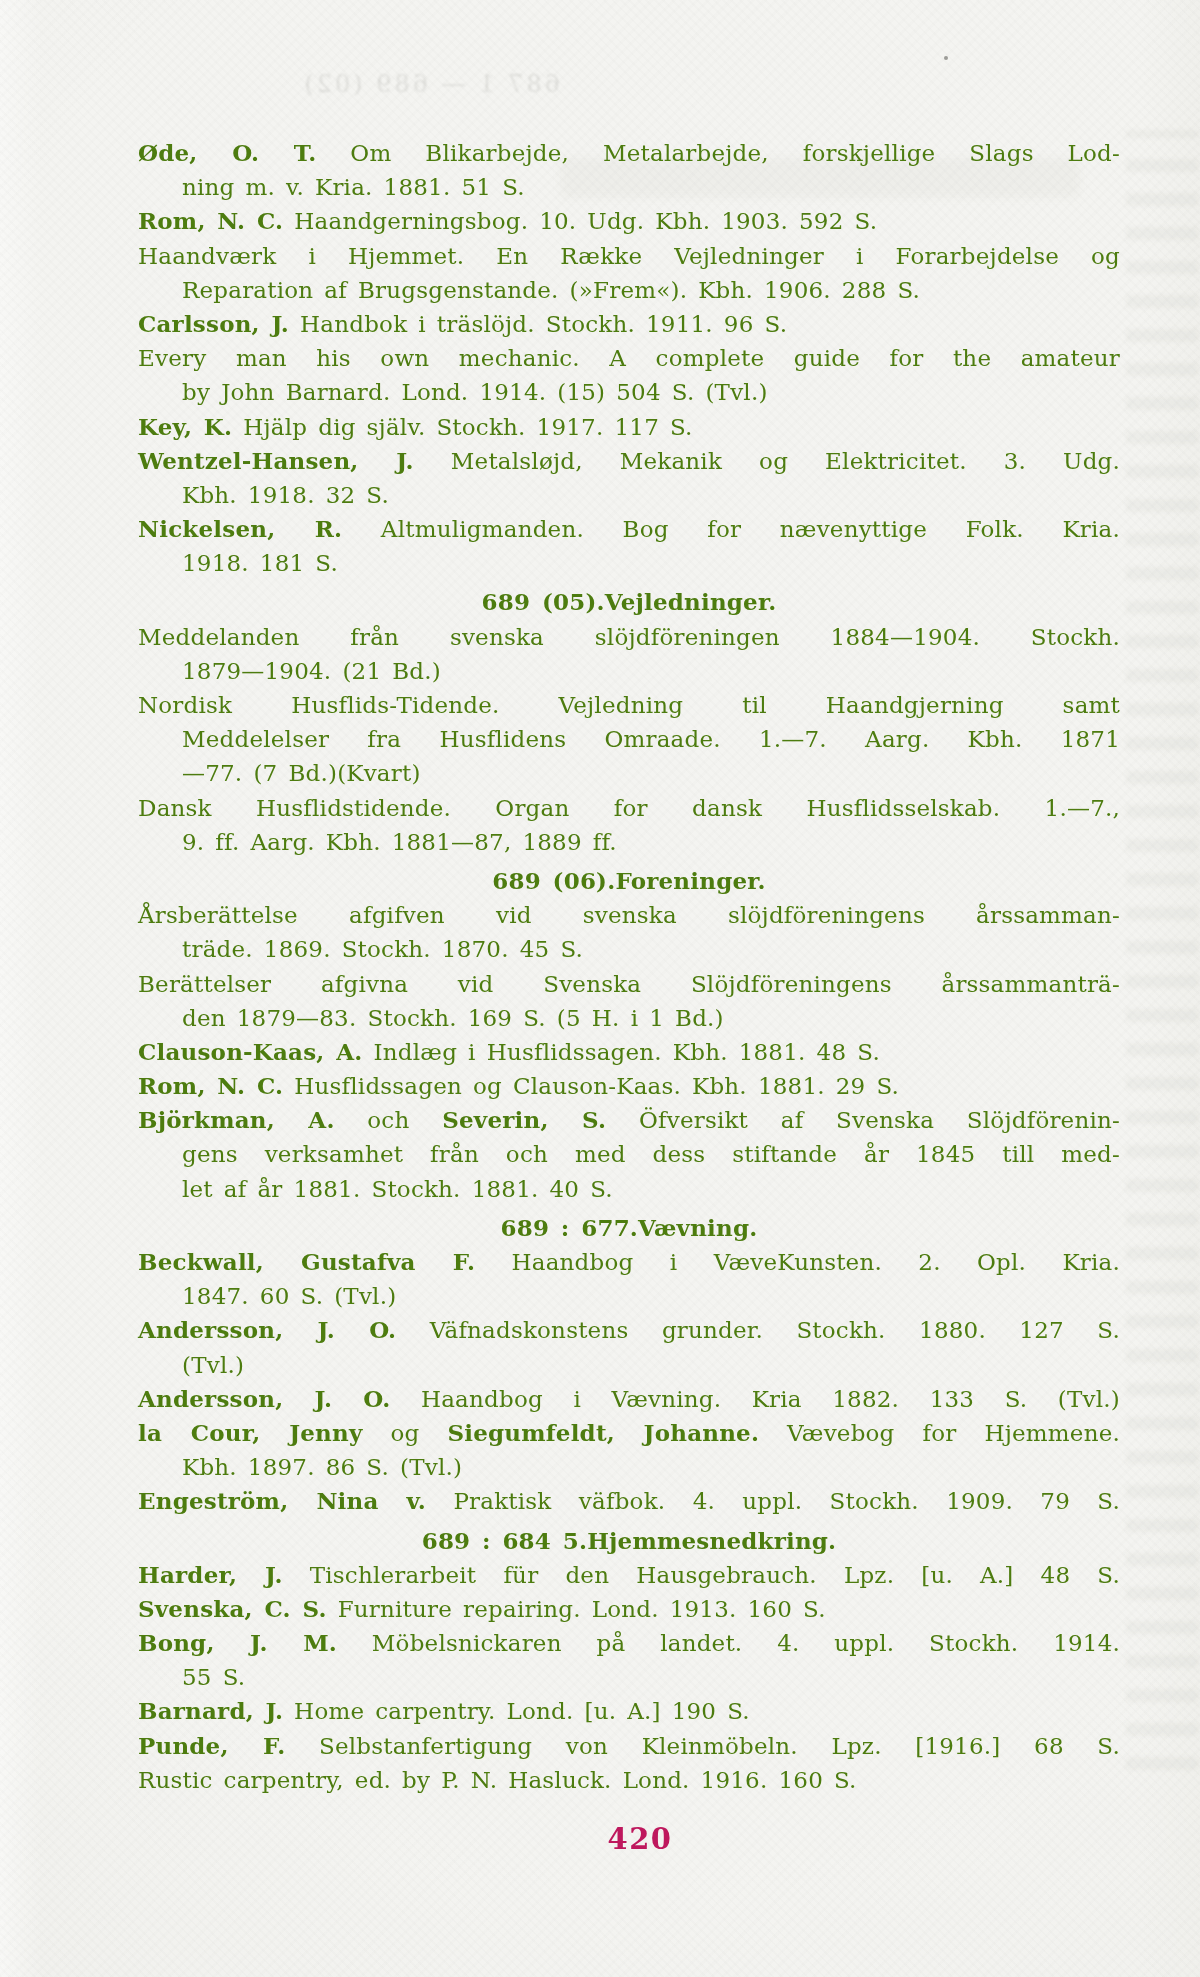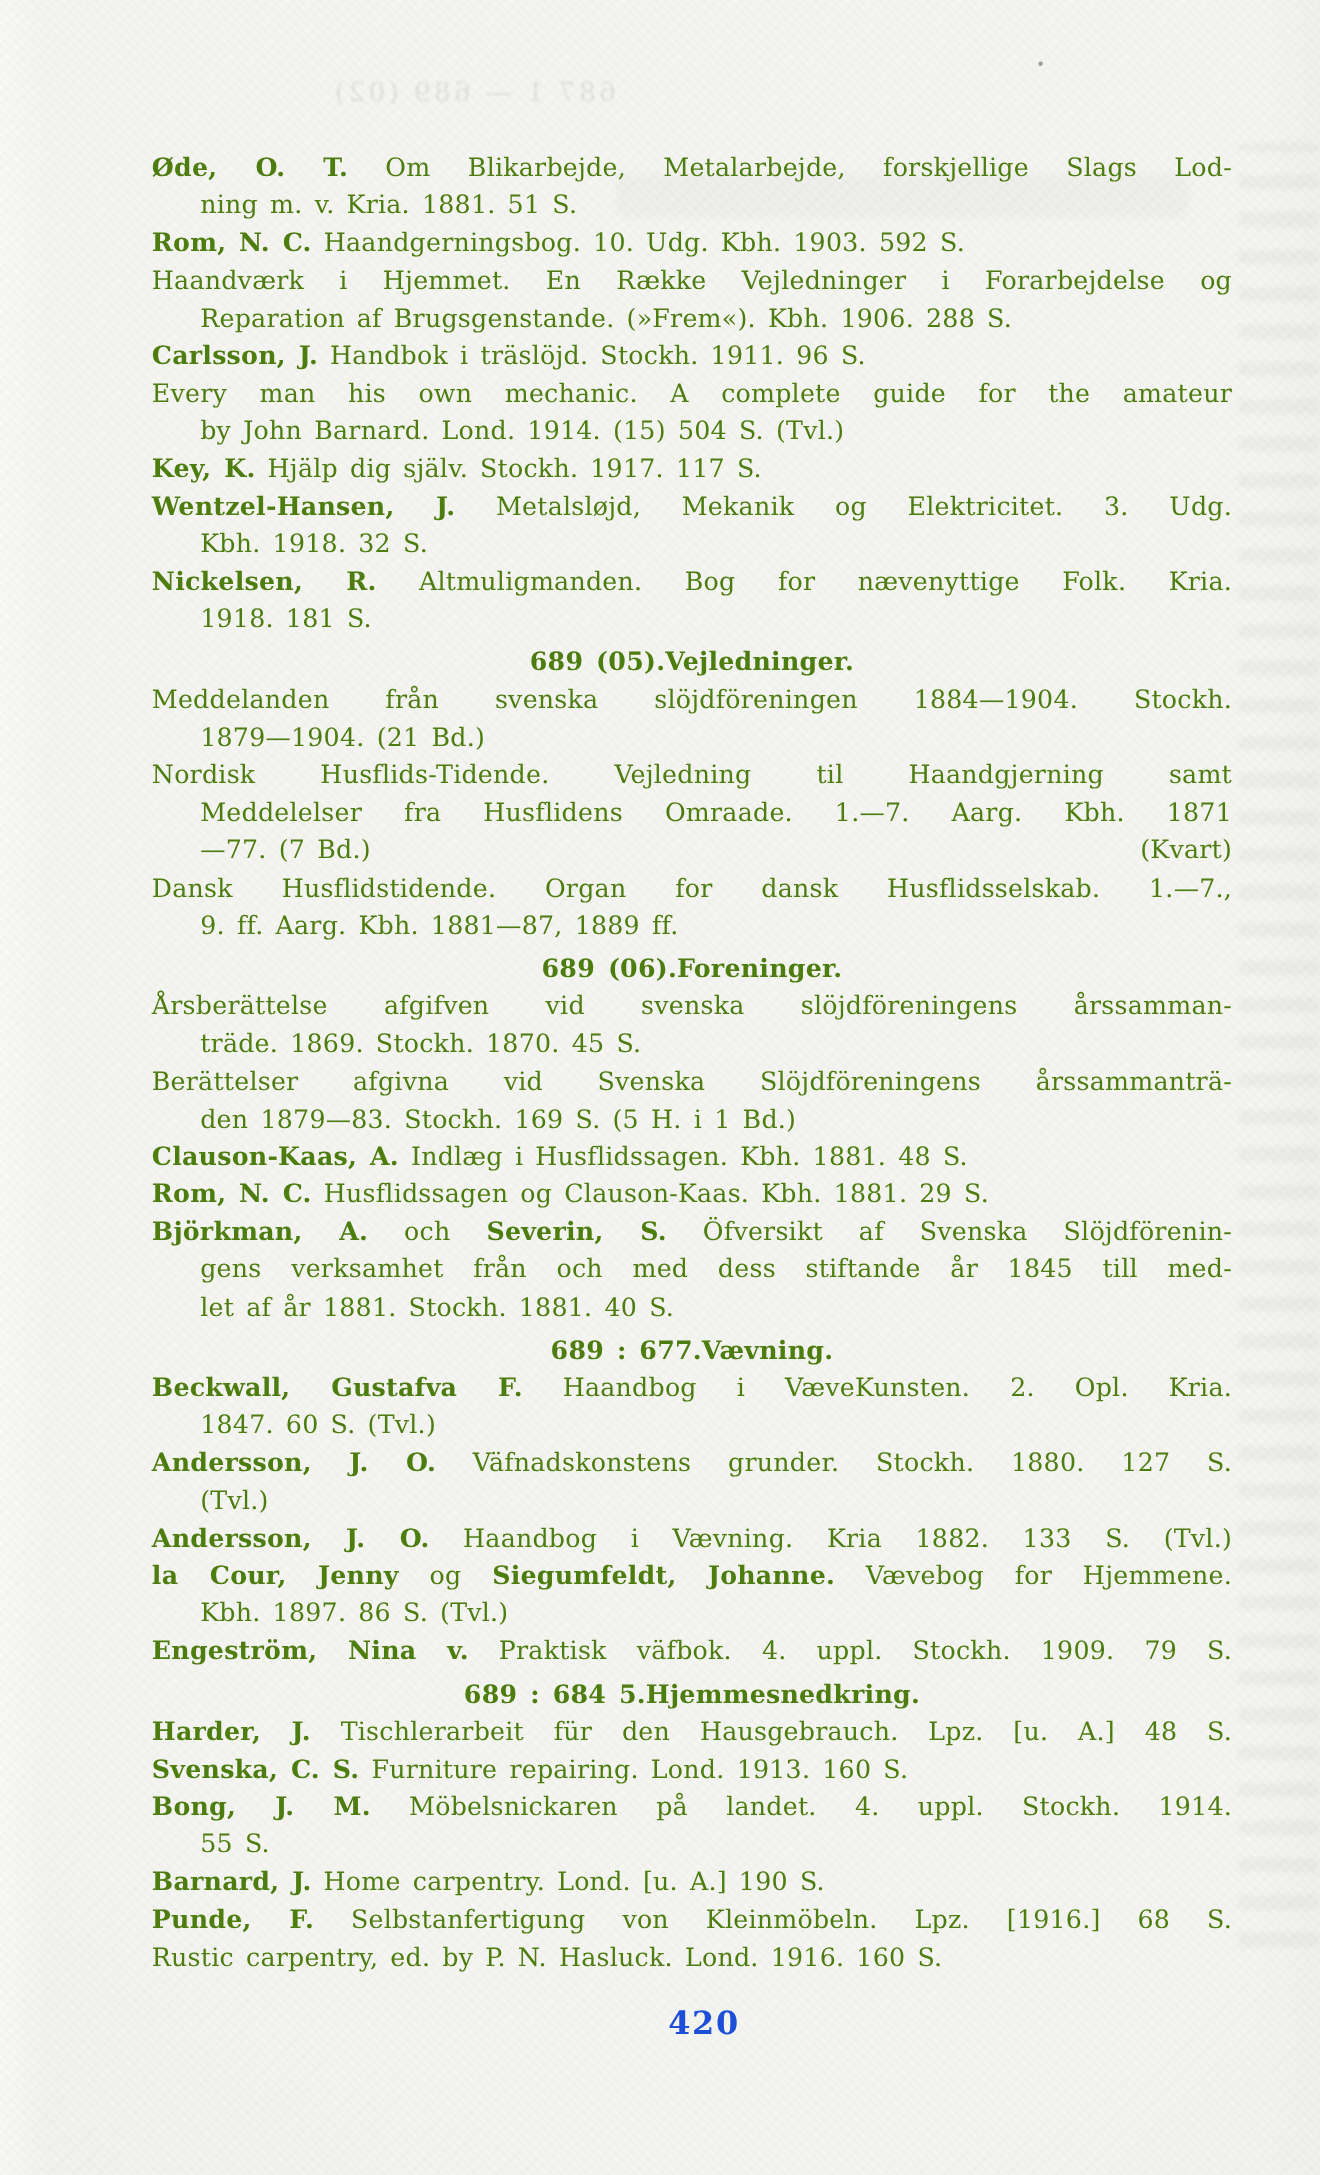--- a/index.html
+++ b/index.html
@@ -40,25 +40,25 @@
   .text-block{
     position:absolute;left:138px;top:136px;width:982px;
     font-size:23px;line-height:34.2px;color:#4d7c0f;
     letter-spacing:.2px;word-spacing:3.5px;
   }
   .line{white-space:nowrap;height:34.2px}
   .line .bold{font-weight:bold}
   .indent{padding-left:44px}
   .justify{text-align:justify;text-align-last:justify}
   .section{display:flex;justify-content:center;margin-top:5px;font-weight:bold}
-  .split{display:flex;justify-content:space-between}
+  .split{display:flex;}
   .page-number{
     position:absolute;left:400px;top:1822px;width:480px;
     text-align:center;font-size:29px;font-weight:bold;
-    letter-spacing:1.5px;color:#1d4ed8;
+    letter-spacing:1.5px;color:#be185d;
   }
 </style>
 </head>
 <body>
 
 <div class="paper"></div>
 <div class="noise"></div>
 <div class="ghost-col"></div>
 <div class="ghost-mid"></div>
 <div class="speck"></div>

